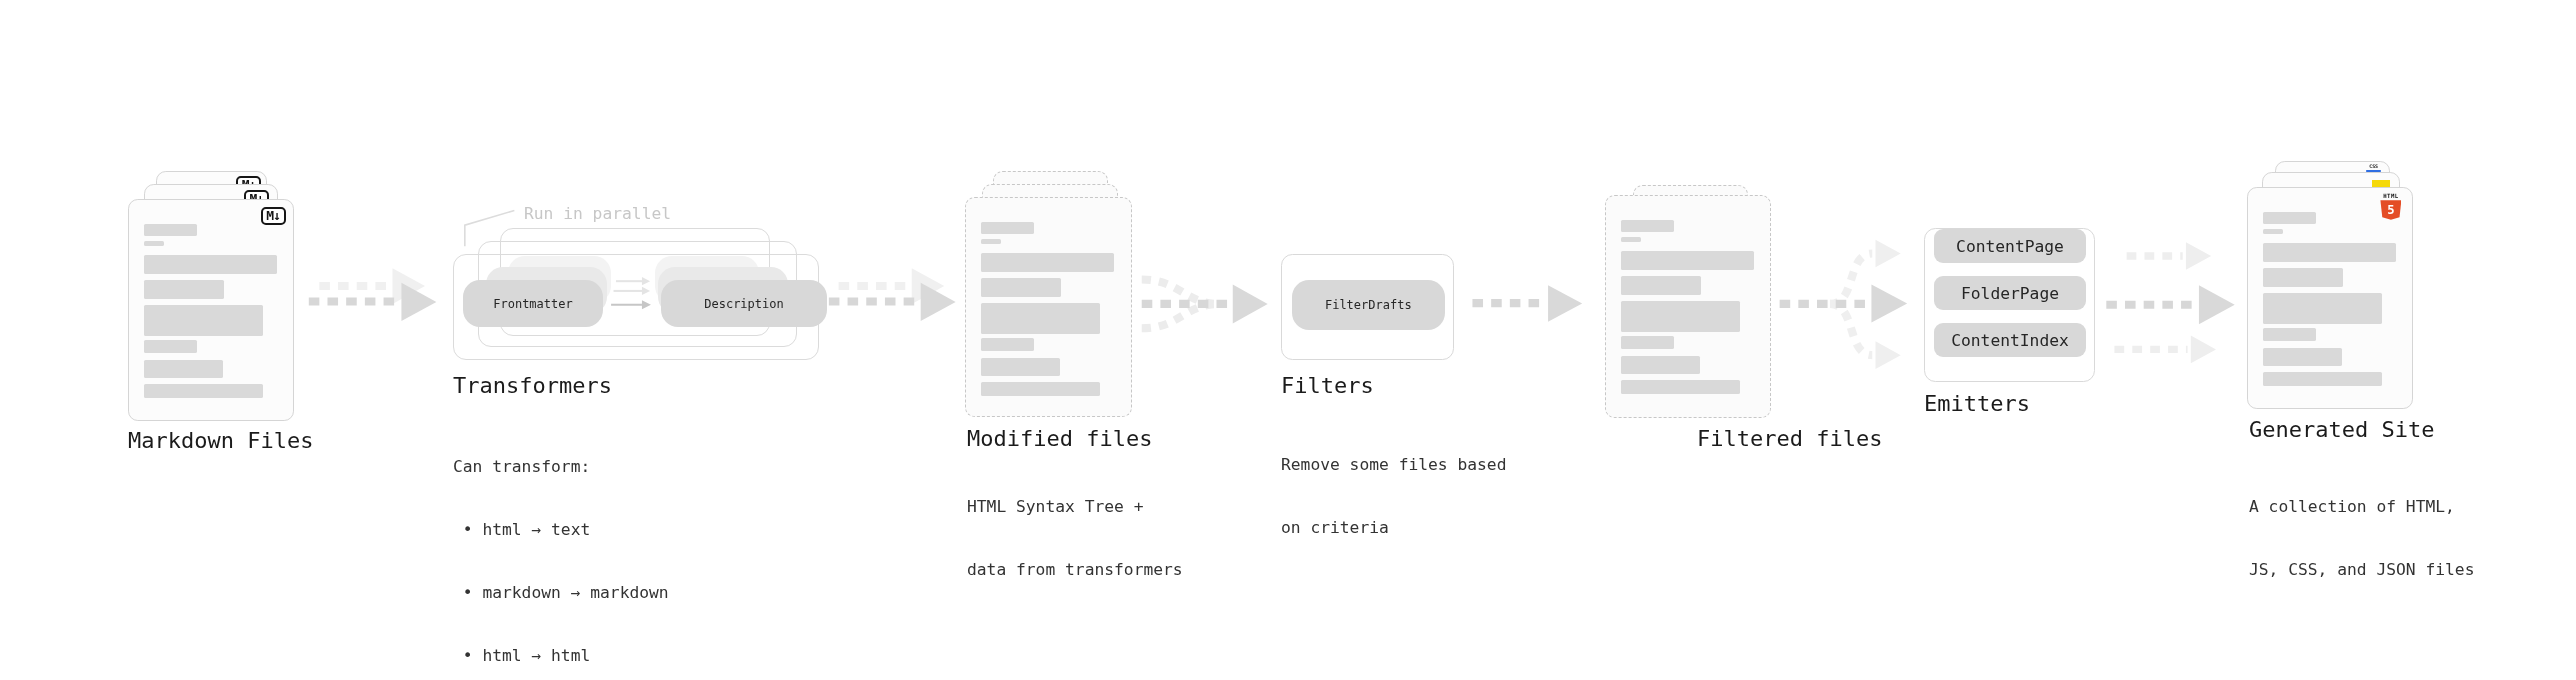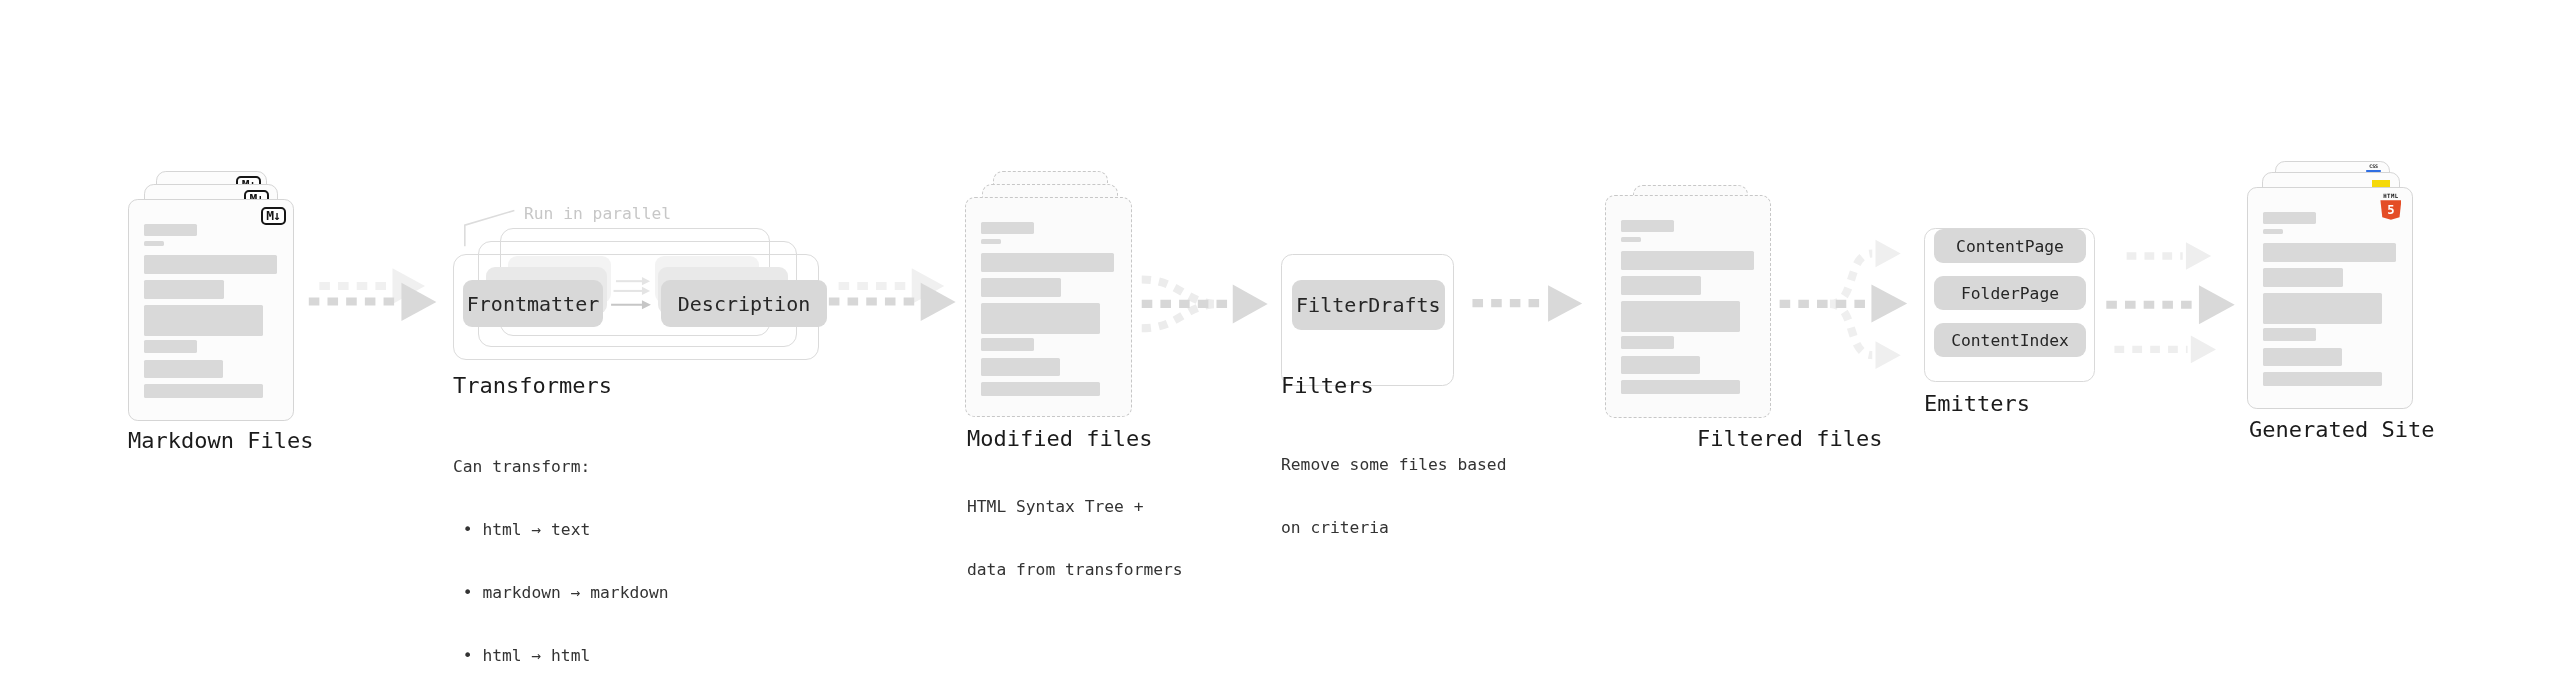--- a/index.html
+++ b/index.html
@@ -11,22 +11,22 @@
   .h{position:absolute;font-size:22px;font-weight:500;color:#1b1b1b;white-space:pre;line-height:24.4px}
   .t{position:absolute;font-size:16.3px;color:#333;white-space:pre;line-height:21px}
   .note{position:absolute;font-size:16.3px;color:#c7c7c7;white-space:pre;line-height:19.5px}
   .card{position:absolute;background:#fcfcfc;border:1.6px solid #d5d5d5;border-radius:9.8px}
   .card.dash{border:1.6px dashed #c7c7c7;background:#fbfbfb}
   .skel{width:100%;height:100%;display:flex;flex-direction:column;align-items:flex-start;
         padding:23.6px 0 0 15.4px;overflow:hidden}
   .bar{background:#d9d9d9;border-radius:1.6px;flex:none}
   .mdbadge{position:absolute;border:2.4px solid #161616;border-radius:4.9px;background:#fff;color:#161616;
            font-size:13px;font-weight:700;line-height:14px;padding:0 3.3px;letter-spacing:-0.8px;white-space:pre}
-  .pill{position:absolute;background:#d8d8d8;border-radius:9px;display:flex;align-items:center;
-        justify-content:center;font-size:20px;color:#262626;white-space:pre}
+  .pill{position:absolute;background:#d8d8d8;border-radius:17px;display:flex;align-items:center;
+        justify-content:center;font-size:12px;color:#262626;white-space:pre}
   .gp1{background:#e9e9e9}
   .gp2{background:#f3f3f3}
   .obox{position:absolute;border:1.6px solid #dbdbdb;border-radius:13px;background:transparent}
   .wbox{position:absolute;border:1.6px solid #d9d9d9;border-radius:11.4px;background:#fff}
   #emitters-box{display:flex;flex-direction:column;gap:13px;padding:0 0 0 9px}
   .epill{width:152px;height:34px;border-radius:9px;background:#d8d8d8;display:flex;align-items:center;
          justify-content:center;font-size:16.3px;color:#262626;white-space:pre;flex:none}
   .h5logo{position:absolute;top:5.7px;right:10.6px;width:21px;text-align:center}
   .h5word{font-size:5.7px;font-weight:700;color:#111;line-height:5.7px;letter-spacing:0.4px}
   .h5shield{margin-top:0.8px;width:21px;height:19.5px;background:#e44d26;
@@ -155,21 +155,21 @@
         <div class="bar" style="width: 79px; height: 18.7px; margin-top: 6.5px;"></div>
         <div class="bar" style="width: 119px; height: 14px; margin-top: 5.7px;"></div>
       </div>
   </div>
   <div class="h" style="left:967px;top:427px">Modified files</div>
   <div class="t" style="left:967px;top:454px">
     <div>HTML Syntax Tree +</div>
     <div>data from transformers</div>
   </div>
 
-  <div class="wbox" style="left:1281px;top:254px;width:173px;height:132px">
+  <div class="wbox" style="left:1281px;top:254px;width:173px;height:106px">
     <div class="pill" style="left:9.8px;top:25px;width:153px;height:50px">FilterDrafts</div>
   </div>
   <div class="h" style="left:1281px;top:374px">Filters</div>
   <div class="t" style="left:1281px;top:412px">
     <div>Remove some files based</div>
     <div>on criteria</div>
   </div>
 
   <div class="card dash" style="left:1633px;top:185px;width:115px;height:45px"></div>
   <div class="card dash" style="left:1605px;top:195px;width:166px;height:223px">
@@ -212,15 +212,19 @@
         <div class="bar" style="width: 19.5px; height: 5.7px; margin-top: 4.9px;"></div>
         <div class="bar" style="width: 133px; height: 18.7px; margin-top: 9px;"></div>
         <div class="bar" style="width: 80px; height: 19.5px; margin-top: 5.7px;"></div>
         <div class="bar" style="width: 119px; height: 31px; margin-top: 5.7px;"></div>
         <div class="bar" style="width: 53px; height: 13px; margin-top: 4.1px;"></div>
         <div class="bar" style="width: 79px; height: 18.7px; margin-top: 6.5px;"></div>
         <div class="bar" style="width: 119px; height: 14px; margin-top: 5.7px;"></div>
       </div>
   </div>
   <div class="h" style="left:2249px;top:418px">Generated Site</div>
+  <div class="t" style="left:2249px;top:454px">
+    <div>A collection of HTML,</div>
+    <div>JS, CSS, and JSON files</div>
+  </div>
 
 </div>
 
 
 </body></html>

